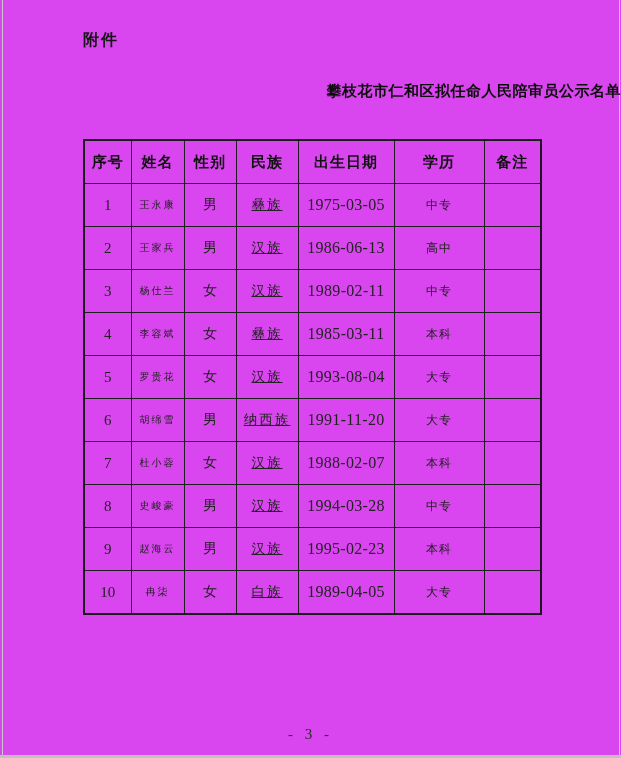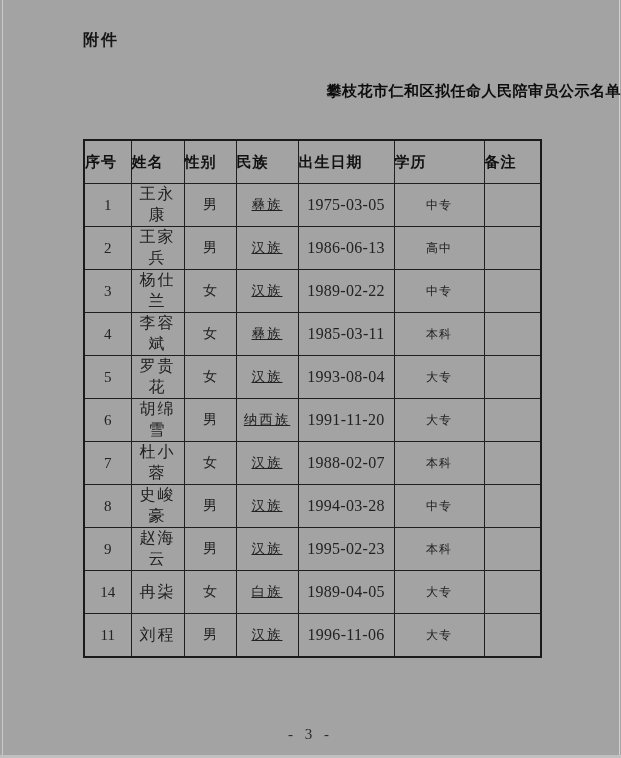--- a/index.html
+++ b/index.html
@@ -1,19 +1,19 @@
 <!DOCTYPE html>
 <html><head>
 <meta charset="utf-8">
 <style>
   html,body{margin:0;padding:0;background:#e9e9e9;}
   .page{
     position:relative;
     width:621px;height:758px;
-    background:#a3a3a3;
+    background:#d946ef;
     overflow:hidden;
     font-family:"Liberation Serif", serif;
     color:#1a1a1a;
   }
   
   .edge-left{position:absolute;left:2px;top:0;bottom:0;width:1px;background:#c9c9c9;}
   .edge-right{position:absolute;right:1px;top:0;bottom:0;width:1px;background:#d2d2d2;}
   .edge-bottom{position:absolute;left:0;right:0;bottom:0;height:3px;background:#c0c0c0;}
 
   .attachment{
@@ -35,32 +35,32 @@
     width:457px;
   }
   table.jurors, table.jurors th, table.jurors td{
     border:1px solid #1f1f1f;
   }
   table.jurors{border:2px solid #1a1a1a;}
   table.jurors th{
     height:42px;
     font-family:"Liberation Sans", sans-serif;
     font-weight:600;font-size:15px;letter-spacing:1px;color:#111;
-    text-align:left;vertical-align:middle;
+    text-align:center;vertical-align:middle;
     padding:0;
   }
   table.jurors td{
     height:42px;
     text-align:center;vertical-align:middle;
     padding:0;
     font-family:"Liberation Serif", serif;
     color:#222;
   }
   td.c0{font-size:15px;font-family:"Liberation Serif", serif;}
-  td.c1{font-size:16px;letter-spacing:2px;}
+  td.c1{font-size:10px;letter-spacing:2px;}
   td.c2{font-size:14px;}
   td.c3{font-size:13.5px;letter-spacing:2px;text-decoration:underline;}
   td.c4{font-size:16px;font-family:"Liberation Serif", serif;letter-spacing:0.3px;}
   td.c5{font-size:12px;letter-spacing:1px;}
   td.c6{font-size:13.5px;}
 
   .page-number{
     position:absolute;top:726px;left:0;width:100%;
     text-align:center;
     font-family:"Liberation Serif", serif;
@@ -118,21 +118,21 @@
           <td class="c3">汉族</td>
           <td class="c4">1986-06-13</td>
           <td class="c5">高中</td>
           <td class="c6"></td>
         </tr>
         <tr>
           <td class="c0">3</td>
           <td class="c1">杨仕兰</td>
           <td class="c2">女</td>
           <td class="c3">汉族</td>
-          <td class="c4">1989-02-22</td>
+          <td class="c4">1989-02-11</td>
           <td class="c5">中专</td>
           <td class="c6"></td>
         </tr>
         <tr>
           <td class="c0">4</td>
           <td class="c1">李容斌</td>
           <td class="c2">女</td>
           <td class="c3">彝族</td>
           <td class="c4">1985-03-11</td>
           <td class="c5">本科</td>
@@ -177,35 +177,26 @@
         <tr>
           <td class="c0">9</td>
           <td class="c1">赵海云</td>
           <td class="c2">男</td>
           <td class="c3">汉族</td>
           <td class="c4">1995-02-23</td>
           <td class="c5">本科</td>
           <td class="c6"></td>
         </tr>
         <tr>
-          <td class="c0">14</td>
+          <td class="c0">10</td>
           <td class="c1">冉柒</td>
           <td class="c2">女</td>
           <td class="c3">白族</td>
           <td class="c4">1989-04-05</td>
           <td class="c5">大专</td>
           <td class="c6"></td>
         </tr>
-        <tr>
-          <td class="c0">11</td>
-          <td class="c1">刘程</td>
-          <td class="c2">男</td>
-          <td class="c3">汉族</td>
-          <td class="c4">1996-11-06</td>
-          <td class="c5">大专</td>
-          <td class="c6"></td>
-        </tr>
       </tbody>
   </table>
 
   <div class="page-number">- 3 -</div>
 
 </div>
 
 </body></html>

